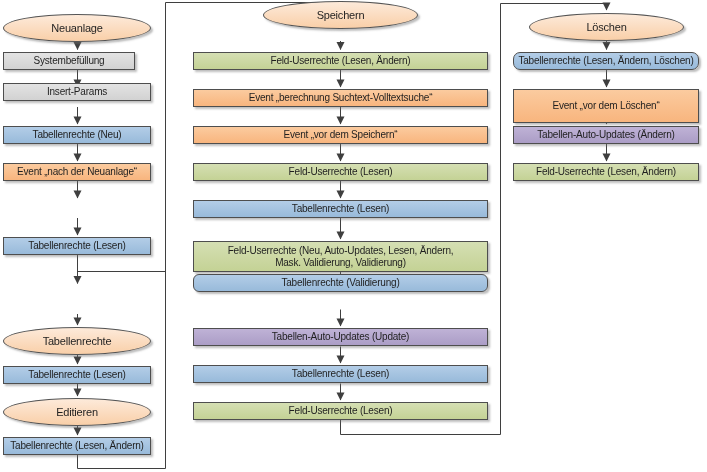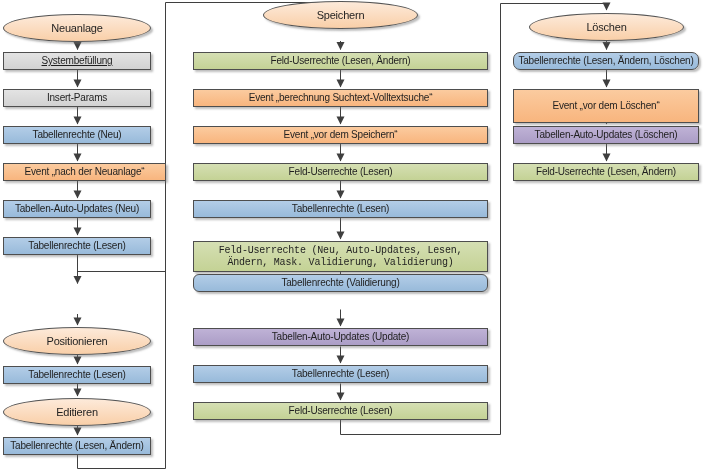--- a/index.html
+++ b/index.html
@@ -33,21 +33,20 @@
     padding: 0 4px;
     white-space: nowrap;
   }
   .box {
     border: 1px solid #4e4e4e;
     box-shadow: 2px 2px 2px rgba(110,110,110,0.45);
   }
   .wrap2 {
     white-space: normal;
     padding: 0 24px;
-    font-family: Liberation Mono, monospace;
   }
   .ellipse {
     border: 1px solid #555555;
     border-radius: 50%;
     box-shadow: 2px 2px 2px rgba(110,110,110,0.45);
     font-size: 11px;
   }
   .c-peach  { background: linear-gradient(#fdeada, #f9cfa8); }
   .c-gray   { background: linear-gradient(#e3e3e3, #d2d2d2); }
   .c-blue   { background: linear-gradient(#b3cde7, #98bada); }
@@ -100,42 +99,41 @@
 
       <path d="M77.5 455 V468.5 H165.5"></path>
 
       <path d="M165.5 468.5 V2.5 H340.5 V10" marker-end="url(#arr)"></path>
 
       <path d="M340.5 420 V434.5 H500.5 V3.5 H606.5 V10" marker-end="url(#arr)"></path>
     </g>
   </svg>
 
   <div class="node ellipse c-peach" style="left:3px;top:14px;width:148px;height:28px;">Neuanlage</div>
-  <div class="node box c-gray" style="left:3px;top:52px;width:148px;height:18px;text-decoration:underline;">Systembefüllung</div>
-  <div class="node box c-gray" style="left:3px;top:89px;width:148px;height:18px;">Insert-Params</div>
+  <div class="node box c-gray" style="left:3px;top:52px;width:132px;height:18px;">Systembefüllung</div>
+  <div class="node box c-gray" style="left:3px;top:83px;width:148px;height:18px;">Insert-Params</div>
   <div class="node box c-blue" style="left:3px;top:126px;width:148px;height:18px;">Tabellenrechte (Neu)</div>
-  <div class="node box c-orange" style="left:3px;top:163px;width:163px;height:18px;">Event „nach der Neuanlage“</div>
-  <div class="node box c-blue" style="left:3px;top:200px;width:148px;height:18px;">Tabellen-Auto-Updates (Neu)</div>
+  <div class="node box c-orange" style="left:3px;top:163px;width:148px;height:18px;">Event „nach der Neuanlage“</div>
   <div class="node box c-blue" style="left:3px;top:237px;width:148px;height:18px;">Tabellenrechte (Lesen)</div>
-  <div class="node ellipse c-peach" style="left:3px;top:327px;width:148px;height:28px;">Positionieren</div>
+  <div class="node ellipse c-peach" style="left:3px;top:327px;width:148px;height:28px;">Tabellenrechte</div>
   <div class="node box c-blue" style="left:3px;top:366px;width:148px;height:18px;">Tabellenrechte (Lesen)</div>
   <div class="node ellipse c-peach" style="left:3px;top:398px;width:148px;height:28px;text-align:right;">Editieren</div>
   <div class="node box c-blue" style="left:3px;top:437px;width:148px;height:18px;text-align:right;">Tabellenrechte (Lesen, Ändern)</div>
 
   <div class="node ellipse c-peach" style="left:263px;top:1px;width:155px;height:28px;">Speichern</div>
   <div class="node box c-green" style="left:193px;top:52px;width:295px;height:18px;">Feld-Userrechte (Lesen, Ändern)</div>
   <div class="node box c-orange" style="left:193px;top:89px;width:295px;height:18px;">Event „berechnung Suchtext-Volltextsuche“</div>
   <div class="node box c-orange" style="left:193px;top:126px;width:295px;height:18px;">Event „vor dem Speichern“</div>
   <div class="node box c-green" style="left:193px;top:163px;width:295px;height:18px;">Feld-Userrechte (Lesen)</div>
   <div class="node box c-blue" style="left:193px;top:200px;width:295px;height:18px;">Tabellenrechte (Lesen)</div>
   <div class="node box c-green wrap2" style="left:193px;top:241px;width:295px;height:31px;">Feld-Userrechte (Neu, Auto-Updates, Lesen, Ändern, Mask. Validierung, Validierung)</div>
   <div class="node box c-blue" style="left:193px;top:274px;width:295px;height:18px;border-radius:6px;">Tabellenrechte (Validierung)</div>
   <div class="node box c-purple" style="left:193px;top:328px;width:295px;height:18px;">Tabellen-Auto-Updates (Update)</div>
   <div class="node box c-blue" style="left:193px;top:365px;width:295px;height:18px;">Tabellenrechte (Lesen)</div>
   <div class="node box c-green" style="left:193px;top:402px;width:295px;height:18px;">Feld-Userrechte (Lesen)</div>
 
   <div class="node ellipse c-peach" style="left:529px;top:13px;width:155px;height:28px;">Löschen</div>
   <div class="node box c-blue" style="left:513px;top:52px;width:186px;height:18px;border-radius:7px;">Tabellenrechte (Lesen, Ändern, Löschen)</div>
   <div class="node box c-orange" style="left:513px;top:89px;width:186px;height:34px;">Event „vor dem Löschen“</div>
-  <div class="node box c-purple" style="left:513px;top:126px;width:186px;height:18px;">Tabellen-Auto-Updates (Löschen)</div>
+  <div class="node box c-purple" style="left:513px;top:126px;width:186px;height:18px;">Tabellen-Auto-Updates (Ändern)</div>
   <div class="node box c-green" style="left:513px;top:163px;width:186px;height:18px;">Feld-Userrechte (Lesen, Ändern)</div>
 
 </div>
 
 </body></html>

